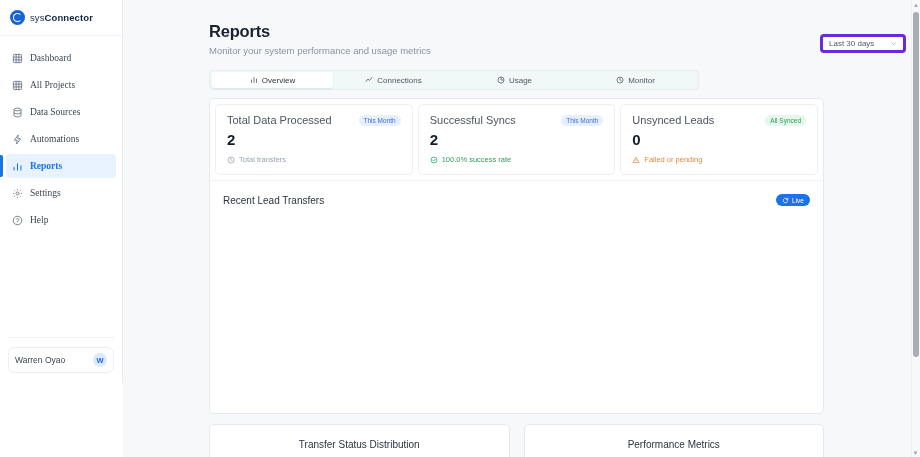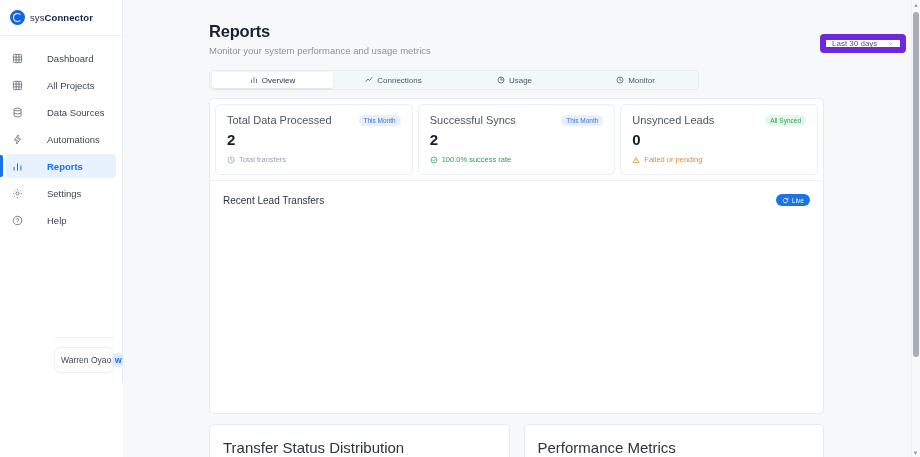--- a/index.html
+++ b/index.html
@@ -38,40 +38,41 @@
     border-right-color: transparent;
     display: block;
   }
   .brand-text { font-size: 9.5px; color: #1f2d3d; letter-spacing: .1px; white-space: nowrap; }
   .brand-text b { font-weight: bold; color: #10243e; }
   .brand-sep { height: 1px; background: #eef1f5; margin: 0 0 8px 0; }
 
   .nav { padding: 2px 6px 0 6px; display: flex; flex-direction: column; gap: 2px; }
   .nav-item {
     position: relative;
-    display: flex; align-items: center; gap: 24px;
+    display: flex; align-items: center; gap: 7px;
     height: 24px; padding: 0 6px;
     border-radius: 4px;
     font-size: 9.5px; color: #3c4655;
     cursor: pointer;
     margin-bottom: 1px;
+    font-family: Liberation Serif, serif;
   }
   .nav-item .nav-label { white-space: nowrap; }
   .nav-item.active {
     background: #e8f1fe; color: #1a73e8; font-weight: bold;
   }
   .nav-item.active::before {
     content: ""; position: absolute; left: -6px; top: 1px;
     width: 2.5px; height: 22px; background: #1a73e8; border-radius: 0 2px 2px 0;
   }
   .nav-icon { width: 11px; height: 11px; flex: 0 0 11px; display:block; }
   .nav-icon svg { width: 11px; height: 11px; display: block; }
 
   .sidebar-spacer { flex: 1 1 auto; }
-  .sidebar-footer { padding: 0 8px 10px 8px; margin-left: 46px; }
+  .sidebar-footer { padding: 0 8px 10px 8px; }
   .footer-sep { height: 1px; background: #eef1f5; margin: 0 0 9px 0; }
   .user-card {
     border: 1px solid #eceff3; border-radius: 6px;
     height: 26px; display: flex; align-items: center;
     justify-content: space-between; padding: 0 6px;
     background: #ffffff;
     cursor: pointer;
   }
   .user-name { font-size: 8.5px; color: #3c4655; white-space: nowrap; }
   .avatar {
@@ -91,21 +92,21 @@
     position: relative;
   }
   .main-inner { padding: 0 14px 0 86px; }
 
   .page-title { font-size: 16.5px; font-weight: bold; color: #1a2230; letter-spacing: -.2px; }
   .page-sub { font-size: 9.5px; color: #8a93a3; margin-top: 4px; }
 
   .header-row { display: flex; align-items: flex-start; justify-content: space-between; }
   .range-select {
     width: 86px; height: 19px;
-    background: #ffffff; border: 6px solid #6d28d9; border-radius: 4px;
+    background: #ffffff; border: 3px solid #6d28d9; border-radius: 4px;
     display: flex; align-items: center; justify-content: space-between;
     padding: 0 6px; margin-top: 12px;
     font-size: 8px; color: #51596a; cursor: pointer;
   }
   .chev { width: 7px; height: 7px; color: #9aa3b2; }
   .chev svg { width: 7px; height: 7px; display: block; }
 
   
   .tabs {
     margin-top: 14px;
@@ -169,21 +170,21 @@
   .live-icon svg { width: 7px; height: 7px; display: block; }
 
   
   .bottom-row { display: flex; gap: 14px; margin-top: 10px; width: 615px; }
   .bottom-card {
     flex: 1 1 0;
     background: #ffffff; border: 1px solid #e6eaf0; border-radius: 5px;
     padding: 14px 13px 0 13px;
     height: 40px;
   }
-  .bottom-title { font-size: 15px; color: #2b3443; }
+  .bottom-title { font-size: 10px; color: #2b3443; text-align: center; }
 
   
   .scrollbar-track {
     position: absolute; right: 0; top: 0; width: 9px; height: 457px;
     background: #f7f8fa; border-left: 1px solid #eceff3;
   }
   .scroll-arrow {
     height: 9px; display: flex; align-items: center; justify-content: center;
     color: #9aa3b2; font-size: 6px; cursor: pointer;
   }

